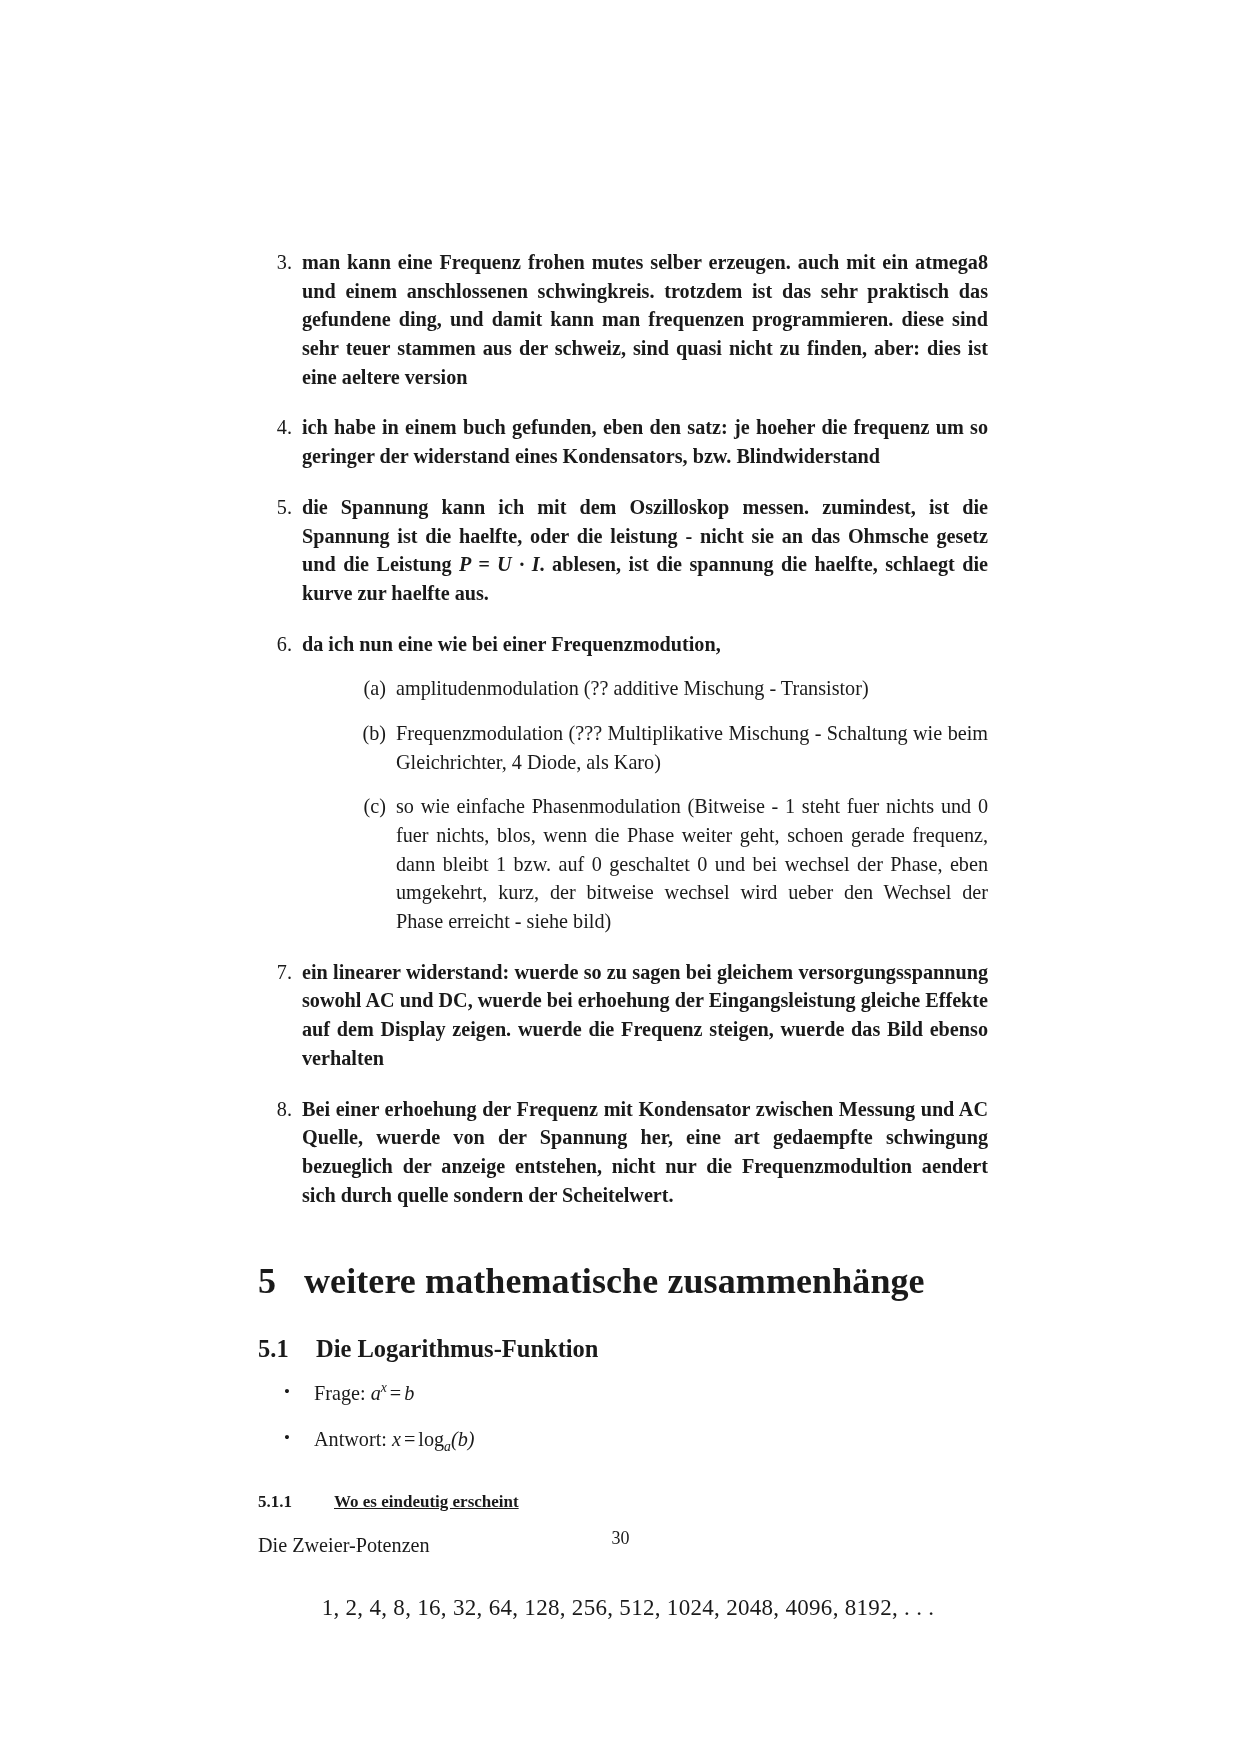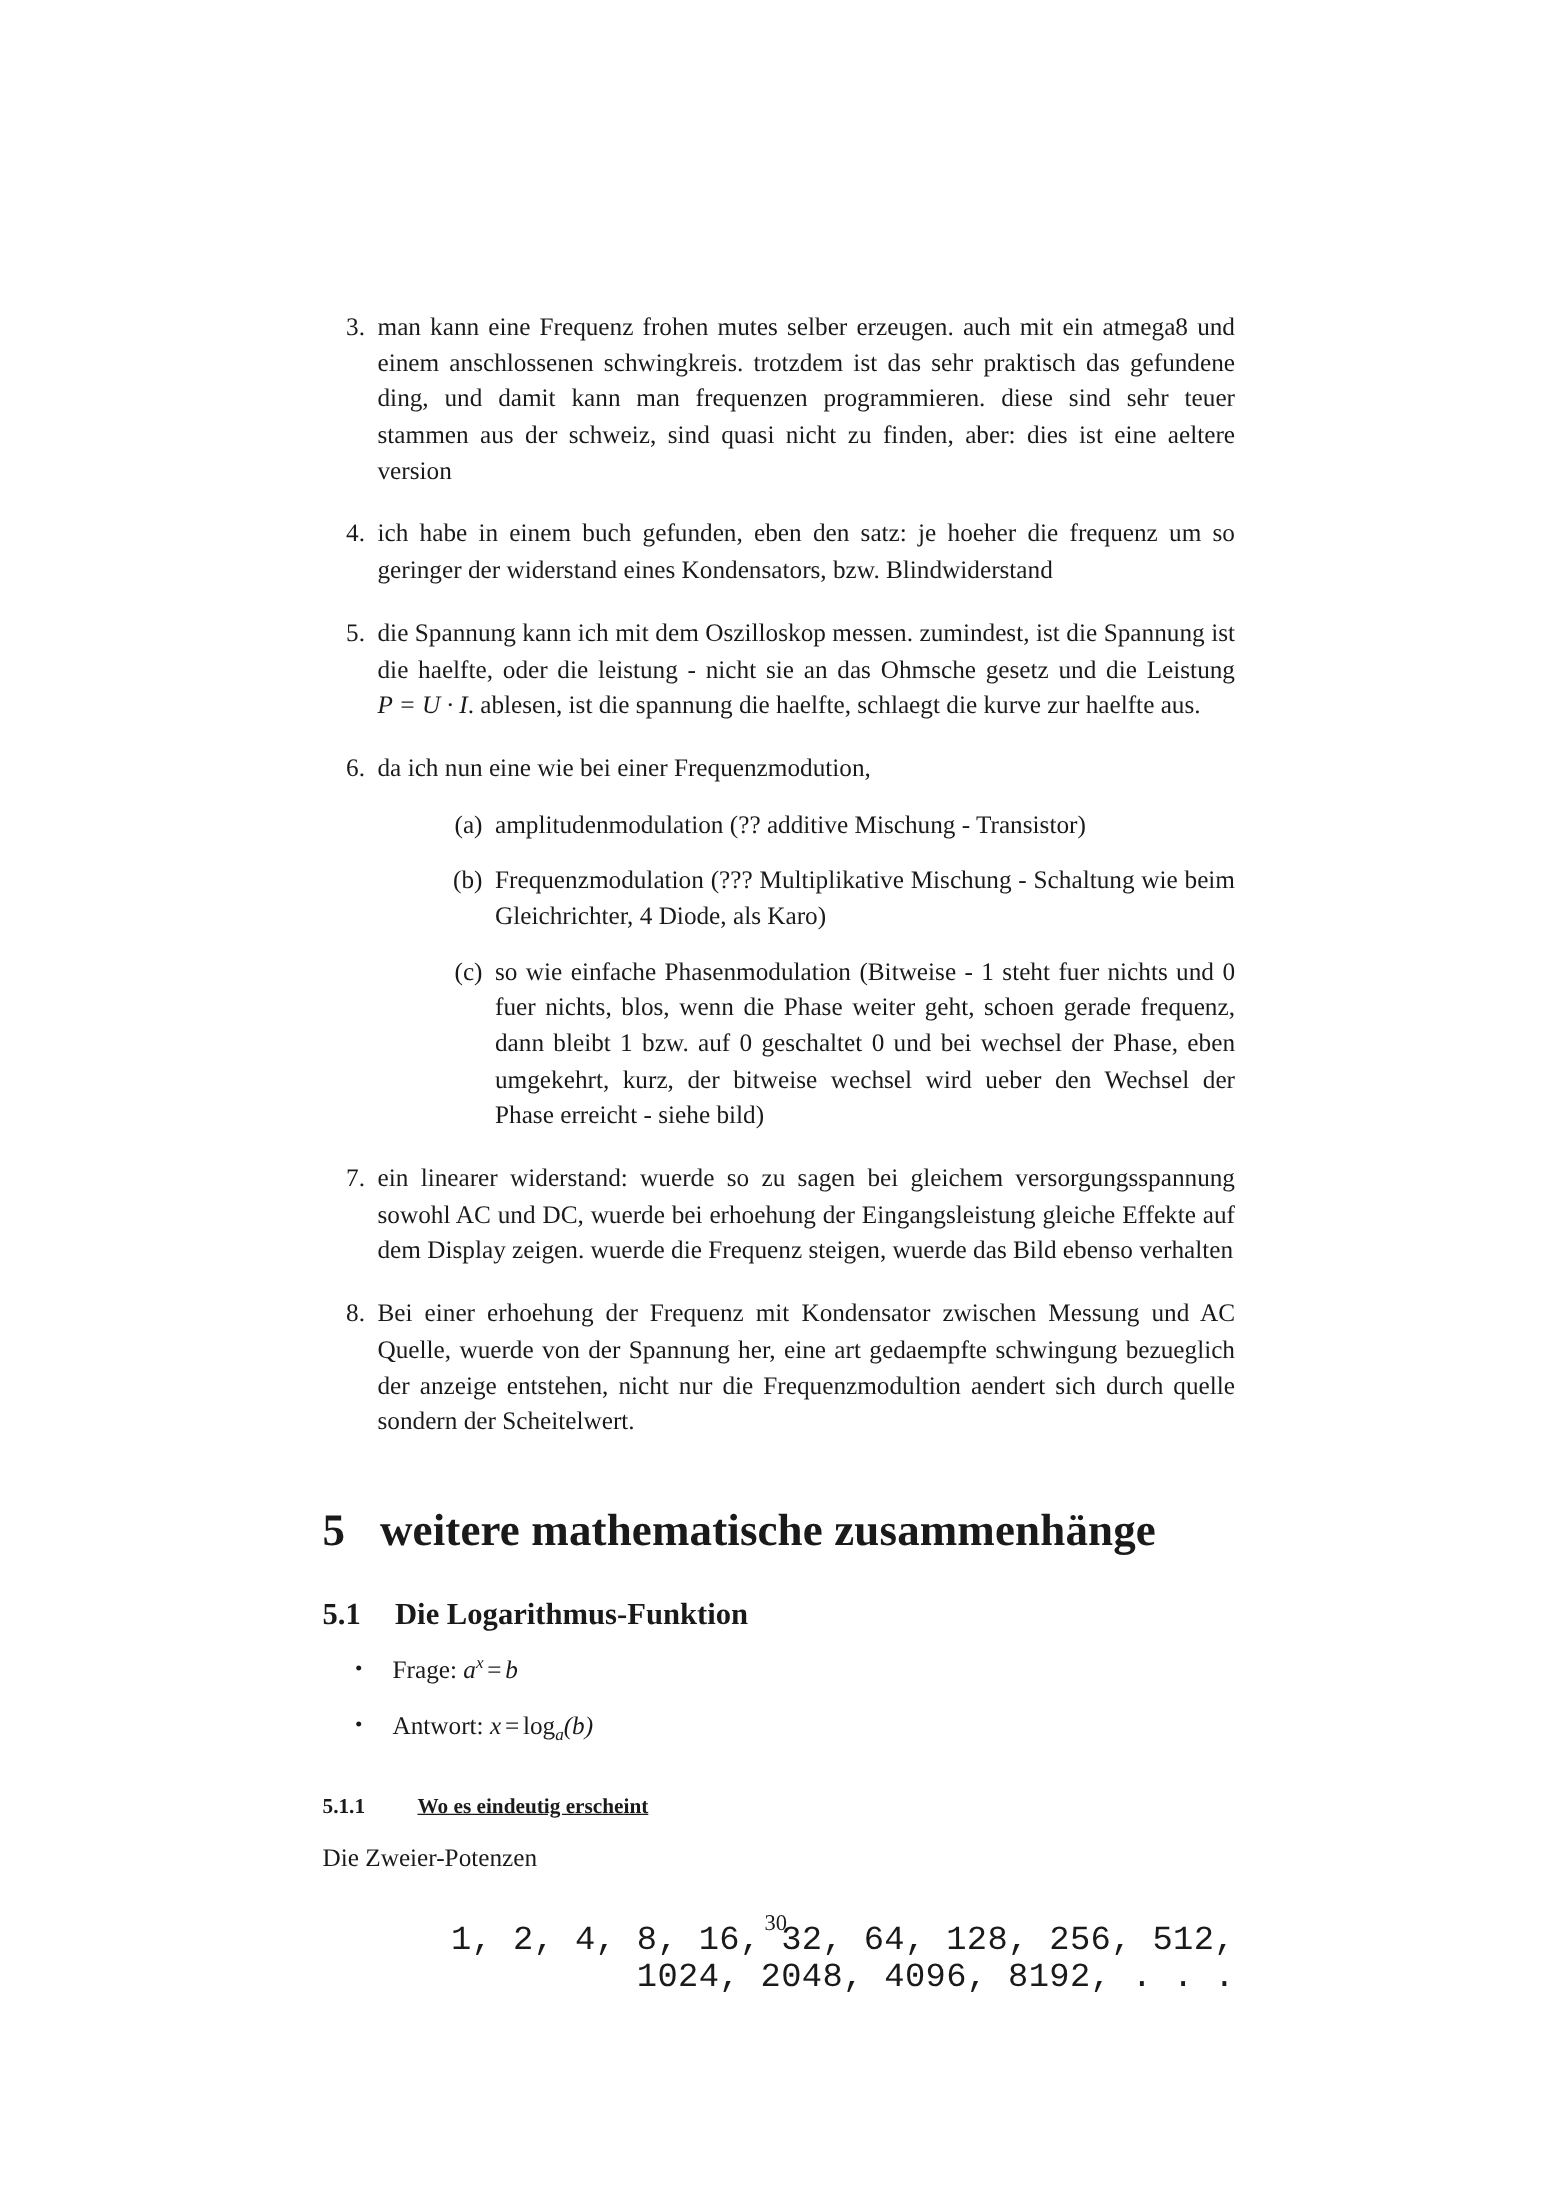--- a/index.html
+++ b/index.html
@@ -48,20 +48,21 @@
   ol.enum > li > .marker {
     position: absolute;
     left: 0;
     top: 0;
     width: 34px;
     text-align: right;
     font-size: 20.2px;
   }
   ol.enum > li > .body {
     display: block;
+    font-weight: bold;
   }
 
   
   ol.alpha {
     list-style: none;
     margin: 16px 0 0 0;
     padding: 0 0 0 46px;
   }
   ol.alpha > li {
     position: relative;
@@ -160,25 +161,25 @@
     font-style: italic;
     vertical-align: sub;
     line-height: 0;
   }
   .math .rm {
     font-style: normal;
   }
 
   
   .displaymath {
-    text-align: right;
-    font-size: 27px;
+    text-align: center;
+    font-size: 23px;
     margin: 36px 0 0 0;
     padding: 0 0 0 10px;
-    font-family: Liberation Mono, monospace;
+    font-family: Liberation Serif, serif;
     letter-spacing: 0.3px;
   }
   .displaymath .seq {
     font-style: normal;
   }
 
   
   .pagenum {
     position: absolute;
     left: 0;

